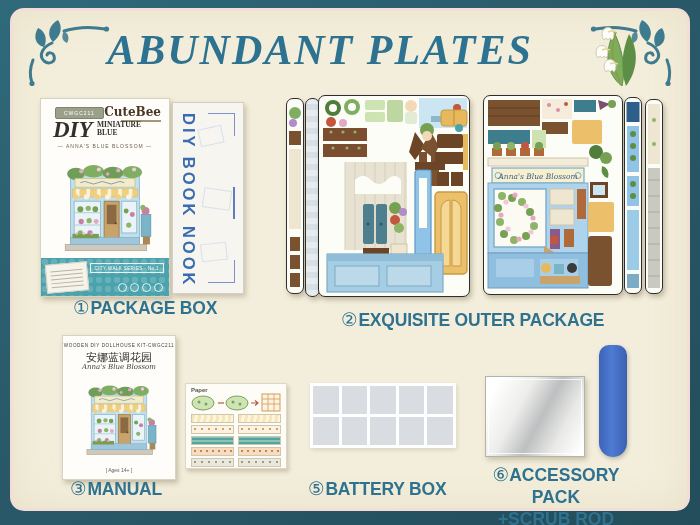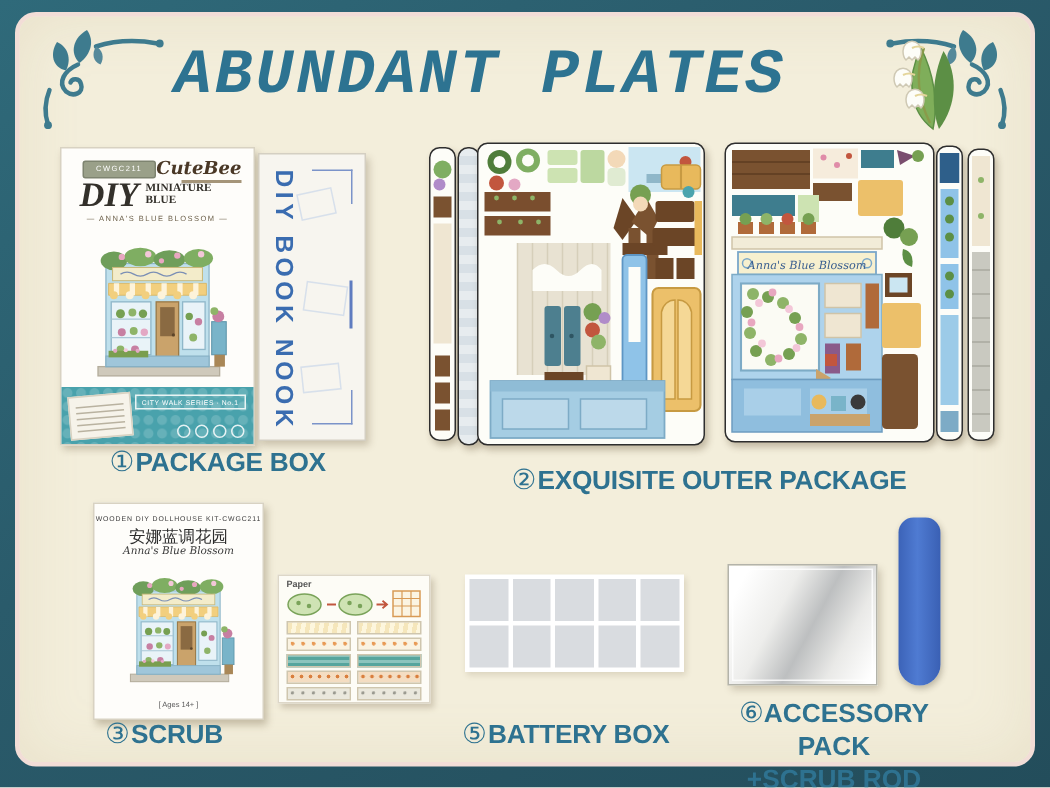--- a/index.html
+++ b/index.html
@@ -4,37 +4,37 @@
 <style>
   html,body{margin:0;padding:0;}
   body{width:700px;height:525px;font-family:"Liberation Sans",sans-serif;}
   .frame{position:relative;width:700px;height:525px;overflow:hidden;
          background:linear-gradient(145deg,#2f6a7a 0%,#2a5b6b 40%,#234d5b 100%);}
   .card{position:absolute;left:10px;top:8px;right:10px;bottom:14px;
         background:#f3eedb;border:3px solid #f2ddd7;border-radius:14px;
         box-shadow:inset 0 0 40px rgba(190,170,130,.18);}
   
   .title{position:absolute;left:0;top:26px;width:640px;text-align:center;
-         font-family:Liberation Mono, monospace;font-style:italic;font-weight:bold;
+         font-family:Liberation Serif, serif;font-style:italic;font-weight:bold;
          font-size:42px;letter-spacing:2px;color:#2d7391;}
   .corner{position:absolute;width:92px;height:70px;}
   .corner.tl{left:18px;top:16px;}
   .corner.tr{right:18px;top:16px;transform:scaleX(-1);}
   .lily{position:absolute;left:592px;top:22px;width:52px;height:66px;}
   
   .sheet{position:absolute;background:#fdfdf8;border:1.6px solid #2e2e2e;border-radius:7px;
          box-shadow:2px 3px 5px rgba(80,60,30,.3);overflow:hidden;}
   .whitecard{position:absolute;background:#fefdfa;border:1px solid #d8d2c2;
              box-shadow:2px 3px 5px rgba(80,60,30,.28);}
   
   .pkg{left:40px;top:98px;width:128px;height:197px;}
   .pkg .badge{position:absolute;left:14px;top:8px;background:#9aa089;color:#fff;
               font-size:5px;letter-spacing:1px;padding:2px 8px;border-radius:2px;border:1px solid #7e8470;}
   .pkg .brand{position:absolute;right:8px;top:6px;font-family:"DejaVu Serif",serif;
-              font-style:italic;font-weight:bold;font-size:12px;color:#4a3826;}
+              font-weight:bold;font-size:12px;color:#4a3826;}
   .pkg .brandline{position:absolute;right:8px;top:21px;width:40px;height:2px;background:#a59579;}
   .pkg .diy{position:absolute;left:12px;top:18px;font-family:"Liberation Serif",serif;
             font-style:italic;font-weight:bold;font-size:23px;color:#33302a;}
   .pkg .mini{position:absolute;left:56px;top:22px;font-family:"Liberation Serif",serif;
              font-weight:bold;font-size:7.5px;color:#33302a;line-height:8px;width:50px;}
   .pkg .sub{position:absolute;left:0;top:44px;width:128px;text-align:center;
             font-size:5px;letter-spacing:1px;color:#6b5f49;}
   .pkg .house{position:absolute;left:9px;top:52px;width:110px;height:104px;}
   .pkg .band{position:absolute;left:0;bottom:0;width:128px;height:38px;background:#49a2ac;
              background-image:radial-gradient(circle at 4px 4px,rgba(255,255,255,.16) 3px,transparent 3.6px);
@@ -471,21 +471,21 @@
       <i></i>
       <i></i>
       <i></i>
       <i></i>
   </div>
 
   <div class="mirror"></div>
   <div class="rod"></div>
 
   <div class="lbl" style="left:70px;top:478px;">
-    <span class="num">③</span><span>SCRUB</span>
+    <span class="num">③</span><span>MANUAL</span>
   </div>
   <div class="lbl" style="left:308px;top:478px;">
     <span class="num">⑤</span><span>BATTERY BOX</span>
   </div>
   <div class="lbl6">
     <div><span class="num">⑥</span><span>ACCESSORY PACK</span></div>
     <div>+SCRUB ROD</div>
   </div>
 </div>
 

